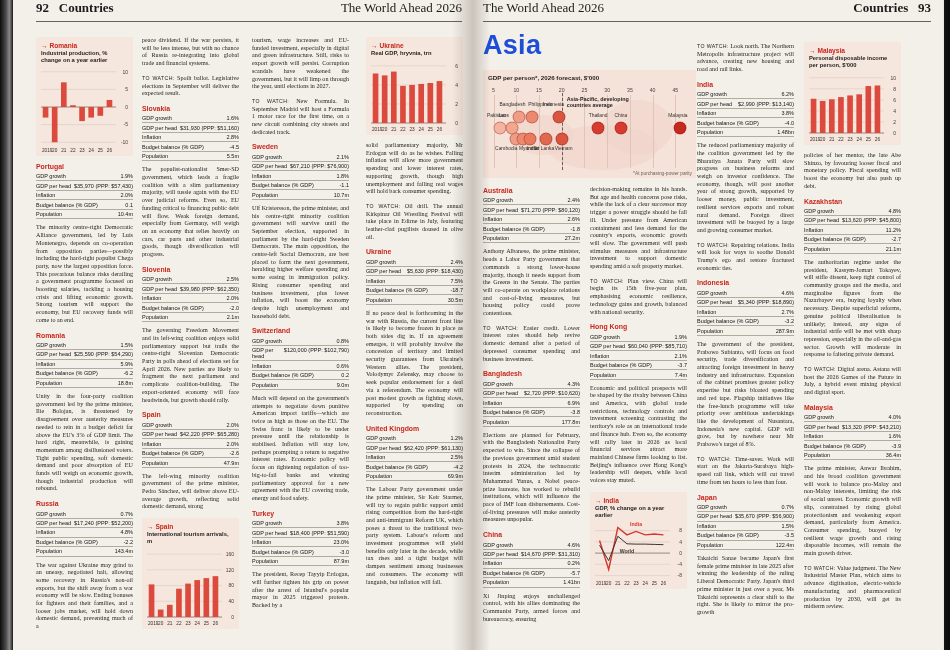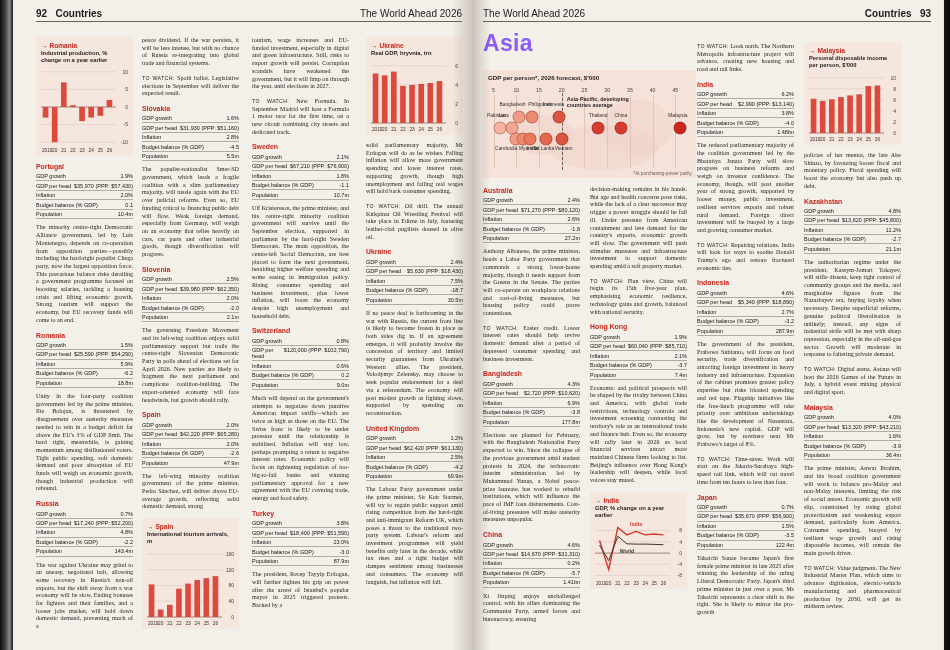--- a/index.html
+++ b/index.html
@@ -7,41 +7,41 @@
        font-family:"Liberation Serif",serif;}
   .binding{position:absolute;left:0;top:0;bottom:0;width:13px;
        background:linear-gradient(90deg,#0c0c0c 0%,#4a4a4a 45%,#8a8a8a 72%,#1a1a1a 100%);}
   .page{position:absolute;top:0;bottom:0;background:#f3f0e9;}
   .page.left{left:13px;width:457px;}
   .page.right{left:470px;width:474px;}
   .gutter{position:absolute;left:452px;width:38px;top:0;bottom:0;pointer-events:none;z-index:5;
        background:linear-gradient(90deg,rgba(60,40,30,0) 0%,rgba(60,40,30,.16) 42%,rgba(60,40,30,.22) 55%,rgba(60,40,30,0) 100%);}
   .right-edge{position:absolute;right:0;top:0;bottom:0;width:7px;z-index:5;
        background:linear-gradient(90deg,rgba(0,0,0,0),rgba(0,0,0,.5));}
-  .pg-head{position:absolute;top:8px;font-family:Liberation Sans, sans-serif;font-size:10px;color:#1c1c1c;}
+  .pg-head{position:absolute;top:0;font-family:Liberation Serif, serif;font-size:13px;color:#1c1c1c;}
   .pg-head b{font-weight:bold;}
   .head-rule{position:absolute;top:21px;height:1px;background:#6a6358;}
   .col{position:absolute;width:97px;overflow:hidden;}
   .col p{font-size:6.1px;line-height:7.7px;text-align:justify;color:#201e1c;margin:0 0 7px;}
   .col p.towatch{margin-top:1px;}
   .tw-prefix{font-family:"Liberation Sans",sans-serif;font-size:5.2px;letter-spacing:.35px;}
   h3.country{font-family:"Liberation Sans",sans-serif;font-weight:bold;color:#c8271d;
        font-size:6.9px;margin:1px 0 2px;}
   .stats{font-family:"Liberation Sans",sans-serif;font-size:5.5px;color:#141414;margin:0 0 5px;}
   .srow{display:flex;justify-content:space-between;align-items:baseline;
        border-bottom:.5px solid #b4ab9e;padding:1.4px 0 1.1px;}
   .srow .sl{text-align:left;}
   .srow .sv{text-align:right;white-space:nowrap;}
   .chart-card{background:#f5e6de;padding:5px 5px 3px;margin:0 0 7px;}
   .cc-title{font-family:"Liberation Sans",sans-serif;font-weight:bold;font-size:6.6px;color:#c8271d;}
   .cc-sub{font-family:"Liberation Sans",sans-serif;font-weight:bold;font-size:5.8px;
        line-height:7px;color:#262422;margin:1px 0 3px;}
   svg.chart{display:block;width:100%;overflow:visible;}
   .asia{position:absolute;left:13px;top:30px;font-family:"Liberation Sans",sans-serif;
-       font-weight:bold;font-size:23px;color:#8b5cf6;letter-spacing:.3px;}
+       font-weight:bold;font-size:27px;color:#1d4ed8;letter-spacing:.3px;}
   .scatter{position:absolute;left:13px;top:70px;width:213px;height:108px;background:#f5e2d9;}
   .sc-title{position:absolute;left:5px;top:4px;font-family:"Liberation Sans",sans-serif;
        font-weight:bold;font-size:6.2px;color:#262422;}
   .sc-blob{position:absolute;border-radius:50%;background:#eed3c8;opacity:.55;}
   .sc-tick{position:absolute;top:17px;font-family:"Liberation Sans",sans-serif;font-size:5.2px;color:#444;transform:translateX(-50%);}
   .sc-grid{position:absolute;top:25px;bottom:10px;width:1px;background:#e0c4b8;}
   .sc-avg{position:absolute;top:23px;bottom:8px;width:0;border-left:1px dashed #6b5c54;}
   .sc-avg-label{position:absolute;font-family:"Liberation Sans",sans-serif;font-weight:bold;
        font-size:5.4px;line-height:6.4px;color:#262422;width:62px;}
   .sc-dot{position:absolute;border-radius:50%;width:11px;height:11px;transform:translate(-50%,-50%);

